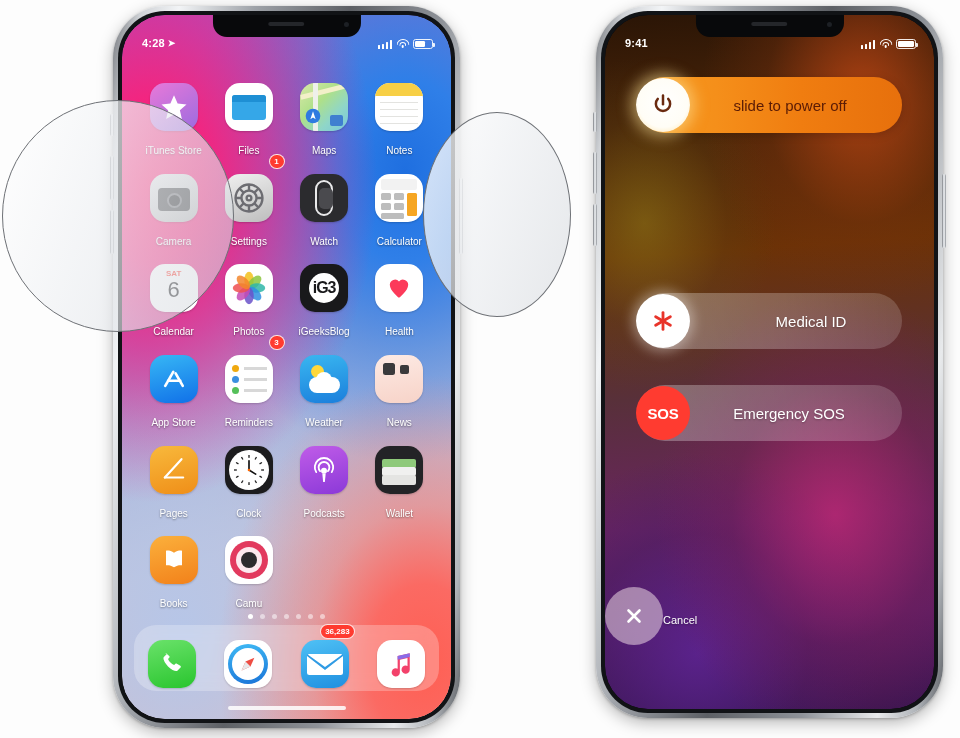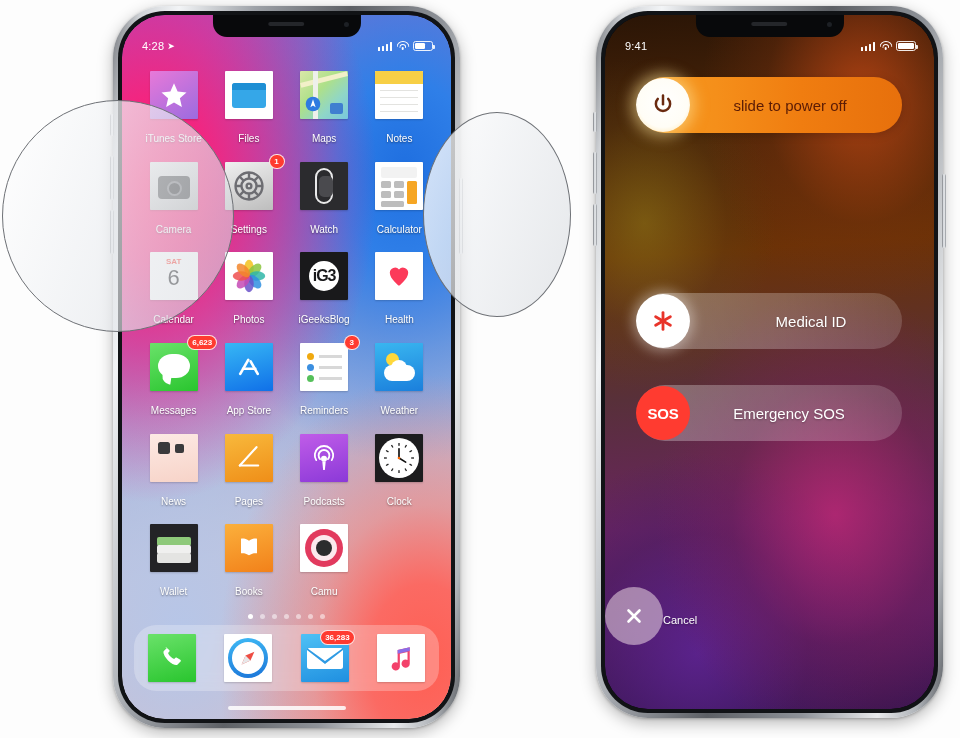--- a/index.html
+++ b/index.html
@@ -54,24 +54,24 @@
 
   
   .btn-side {
     position: absolute; border-radius: 3px;
     background: linear-gradient(90deg,#73767b,#d5d8dc 35%,#eef0f2 55%,#8b8f95 100%);
     z-index: 30;
   }
 
   
   .statusbar {
-    position: absolute; top: 12px; left: 0; right: 0; height: 30px;
-    display: flex; align-items: center; justify-content: space-between;
+    position: absolute; top: 4px; left: 0; right: 0; height: 30px;
+    display: flex; align-items: flex-end; justify-content: space-between;
     padding: 8px 18px 0 20px; z-index: 35;
-    color: #fff; font-size: 11px; font-weight: normal; letter-spacing: .2px;
+    color: #fff; font-size: 11px; font-weight: bold; letter-spacing: .2px;
   }
   .sb-left { display: flex; align-items: center; gap: 3px; }
   .sb-right { display: flex; align-items: center; gap: 4px; }
   .loc-arrow { font-size: 9px; }
   .sig { display: flex; align-items: flex-end; gap: 1.5px; height: 9px; }
   .sig i { display: block; width: 2.5px; background: #fff; border-radius: .5px; }
   .sig i:nth-child(1){height:3.5px} .sig i:nth-child(2){height:5px}
   .sig i:nth-child(3){height:7px}   .sig i:nth-child(4){height:9px}
   .wifi { width: 13px; height: 10px; position: relative; }
   .wifi b { position: absolute; left: 50%; transform: translateX(-50%);
@@ -96,23 +96,23 @@
       radial-gradient(85% 55% at 18% 88%,  #b6c6e8 0%, rgba(180,198,230,.6) 34%, rgba(200,210,235,0) 68%),
       linear-gradient(165deg,#8f5fd0 0%,#7f7fc8 28%,#9fb0dd 52%,#c9c3d8 72%,#e9b9bd 100%);
   }
   .grid {
     position: absolute; left: 0; right: 0; top: 52px; bottom: 108px;
     display: grid; grid-template-columns: repeat(4,1fr); grid-template-rows: repeat(6,1fr);
     padding: 0 14px; z-index: 10;
   }
   .app { display: flex; flex-direction: column; align-items: center; justify-content: flex-start;
          position: relative; padding-top: 4px; }
-  .ic { width: 48px; height: 48px; border-radius: 1px; position: relative;
+  .ic { width: 48px; height: 48px; border-radius: 15px; position: relative;
         box-shadow: 0 1px 2px rgba(0,0,0,.18); overflow: hidden;
-        display: flex; align-items: center; justify-content: center; }
+        display: flex; align-items: center; justify-content: center; margin-top: 12px; }
   .lbl { margin-top: 14px; font-size: 10px; color: #fff; text-shadow: 0 1px 2px rgba(0,0,0,.45);
          white-space: nowrap; }
   .badge { position: absolute; top: -4px; right: 2px; min-width: 16px; height: 15px;
            border-radius: 8px; background: #ff3b30; color: #fff; font-size: 8px; font-weight: bold;
            display: flex; align-items: center; justify-content: center; padding: 0 4px;
            border: 1.2px solid rgba(255,255,255,.85); z-index: 5; }
   .badge.wide { right: -6px; }
 
   
   .dock {
@@ -367,29 +367,20 @@
               <div class="ic">
                 <div class="sq" style="inset:0;background:#fff;"></div>
                 <svg width="26" height="26" viewBox="0 0 24 24" style="position:relative">
                   <path d="M12 21S3.5 14.6 3.5 8.9A4.9 4.9 0 0 1 12 5.9 4.9 4.9 0 0 1 20.5 8.9C20.5 14.6 12 21 12 21Z" fill="#fc3a5a"></path>
                 </svg>
               </div>
               <div class="lbl">Health</div>
             </div>
             <div class="app">
               <div class="ic">
-                <div class="sq" style="inset:0;background:linear-gradient(160deg,#6ae26a,#29c52e);"></div>
-                <div class="sq" style="left:8px;top:11px;right:8px;bottom:13px;background:#fff;border-radius:14px/12px;"></div>
-                <div class="sq" style="left:12px;bottom:7px;width:9px;height:9px;background:#fff;border-radius:0 0 0 8px;transform:rotate(8deg);"></div>
-              </div>
-              <div class="badge wide">6,623</div>
-              <div class="lbl">Messages</div>
-            </div>
-            <div class="app">
-              <div class="ic">
                 <div class="sq" style="inset:0;background:linear-gradient(165deg,#37b7f5,#1070e8);"></div>
                 <svg width="30" height="30" viewBox="0 0 24 24" style="position:relative">
                   <g stroke="#fff" stroke-width="2.1" stroke-linecap="round" fill="none">
                     <path d="M5 17.5 11.4 6.3"></path>
                     <path d="M19 17.5 13.3 7.5"></path>
                     <path d="M7.3 13.4 17 13.4"></path>
                   </g>
                 </svg>
               </div>
               <div class="lbl">App Store</div>
@@ -428,34 +419,20 @@
               <div class="ic">
                 <div class="sq" style="inset:0;background:linear-gradient(165deg,#f8b93c,#ef8e18);"></div>
                 <svg width="40" height="40" viewBox="0 0 48 48" style="position:relative">
                   <g stroke="#fff" stroke-width="2.6" stroke-linecap="round" fill="none">
                     <line x1="33" y1="11" x2="13" y2="33"></line>
                     <line x1="13" y1="33" x2="35" y2="33"></line>
                   </g>
                 </svg>
               </div>
               <div class="lbl">Pages</div>
-            </div>
-            <div class="app">
-              <div class="ic">
-                <div class="sq" style="inset:0;background:linear-gradient(165deg,#c05ce8,#8b39d8);"></div>
-                <svg width="34" height="34" viewBox="0 0 48 48" style="position:relative">
-                  <g fill="none" stroke="#fff" stroke-width="2.6" stroke-linecap="round">
-                    <path d="M13 27a13 13 0 1 1 22 0"></path>
-                    <path d="M18.5 25.5a7.6 7.6 0 1 1 11 0"></path>
-                  </g>
-                  <circle cx="24" cy="25" r="4.2" fill="#fff"></circle>
-                  <path d="M21.6 29h4.8l-1.2 12h-2.4Z" fill="#fff"></path>
-                </svg>
-              </div>
-              <div class="lbl">Podcasts</div>
             </div>
             <div class="app">
               <div class="ic">
                 <div class="sq" style="inset:0;background:#1c1c1e;"></div>
                 <div class="sq" style="left:4px;top:4px;right:4px;bottom:4px;border-radius:50%;background:#fff;"></div>
                 <svg width="40" height="40" viewBox="0 0 48 48" style="position:relative">
                   <rect x="23.2" y="6" width="1.6" height="3.4" fill="#222" transform="rotate(0 24 24)"></rect>
                   <rect x="23.2" y="6" width="1.6" height="3.4" fill="#222" transform="rotate(30 24 24)"></rect>
                   <rect x="23.2" y="6" width="1.6" height="3.4" fill="#222" transform="rotate(60 24 24)"></rect>
                   <rect x="23.2" y="6" width="1.6" height="3.4" fill="#222" transform="rotate(90 24 24)"></rect>
@@ -469,20 +446,34 @@
                   <rect x="23.2" y="6" width="1.6" height="3.4" fill="#222" transform="rotate(330 24 24)"></rect>
                   <line x1="24" y1="24" x2="24" y2="13" stroke="#111" stroke-width="2" stroke-linecap="round"></line>
                   <line x1="24" y1="24" x2="32" y2="29" stroke="#111" stroke-width="2" stroke-linecap="round"></line>
                   <circle cx="24" cy="24" r="1.6" fill="#f60"></circle>
                 </svg>
               </div>
               <div class="lbl">Clock</div>
             </div>
             <div class="app">
               <div class="ic">
+                <div class="sq" style="inset:0;background:linear-gradient(165deg,#c05ce8,#8b39d8);"></div>
+                <svg width="34" height="34" viewBox="0 0 48 48" style="position:relative">
+                  <g fill="none" stroke="#fff" stroke-width="2.6" stroke-linecap="round">
+                    <path d="M13 27a13 13 0 1 1 22 0"></path>
+                    <path d="M18.5 25.5a7.6 7.6 0 1 1 11 0"></path>
+                  </g>
+                  <circle cx="24" cy="25" r="4.2" fill="#fff"></circle>
+                  <path d="M21.6 29h4.8l-1.2 12h-2.4Z" fill="#fff"></path>
+                </svg>
+              </div>
+              <div class="lbl">Podcasts</div>
+            </div>
+            <div class="app">
+              <div class="ic">
                 <div class="sq" style="inset:0;background:#232326;"></div>
                 <div class="sq" style="left:7px;top:13px;right:7px;height:9px;background:#8ec97a;border-radius:2px;"></div>
                 <div class="sq" style="left:7px;top:21px;right:7px;height:9px;background:#f0f0ef;border-radius:2px;"></div>
                 <div class="sq" style="left:7px;top:29px;right:7px;bottom:9px;background:#e4e4e2;border-radius:2px;"></div>
               </div>
               <div class="lbl">Wallet</div>
             </div>
             <div class="app">
               <div class="ic">
                 <div class="sq" style="inset:0;background:linear-gradient(165deg,#fbb03c,#f2811a);"></div>

